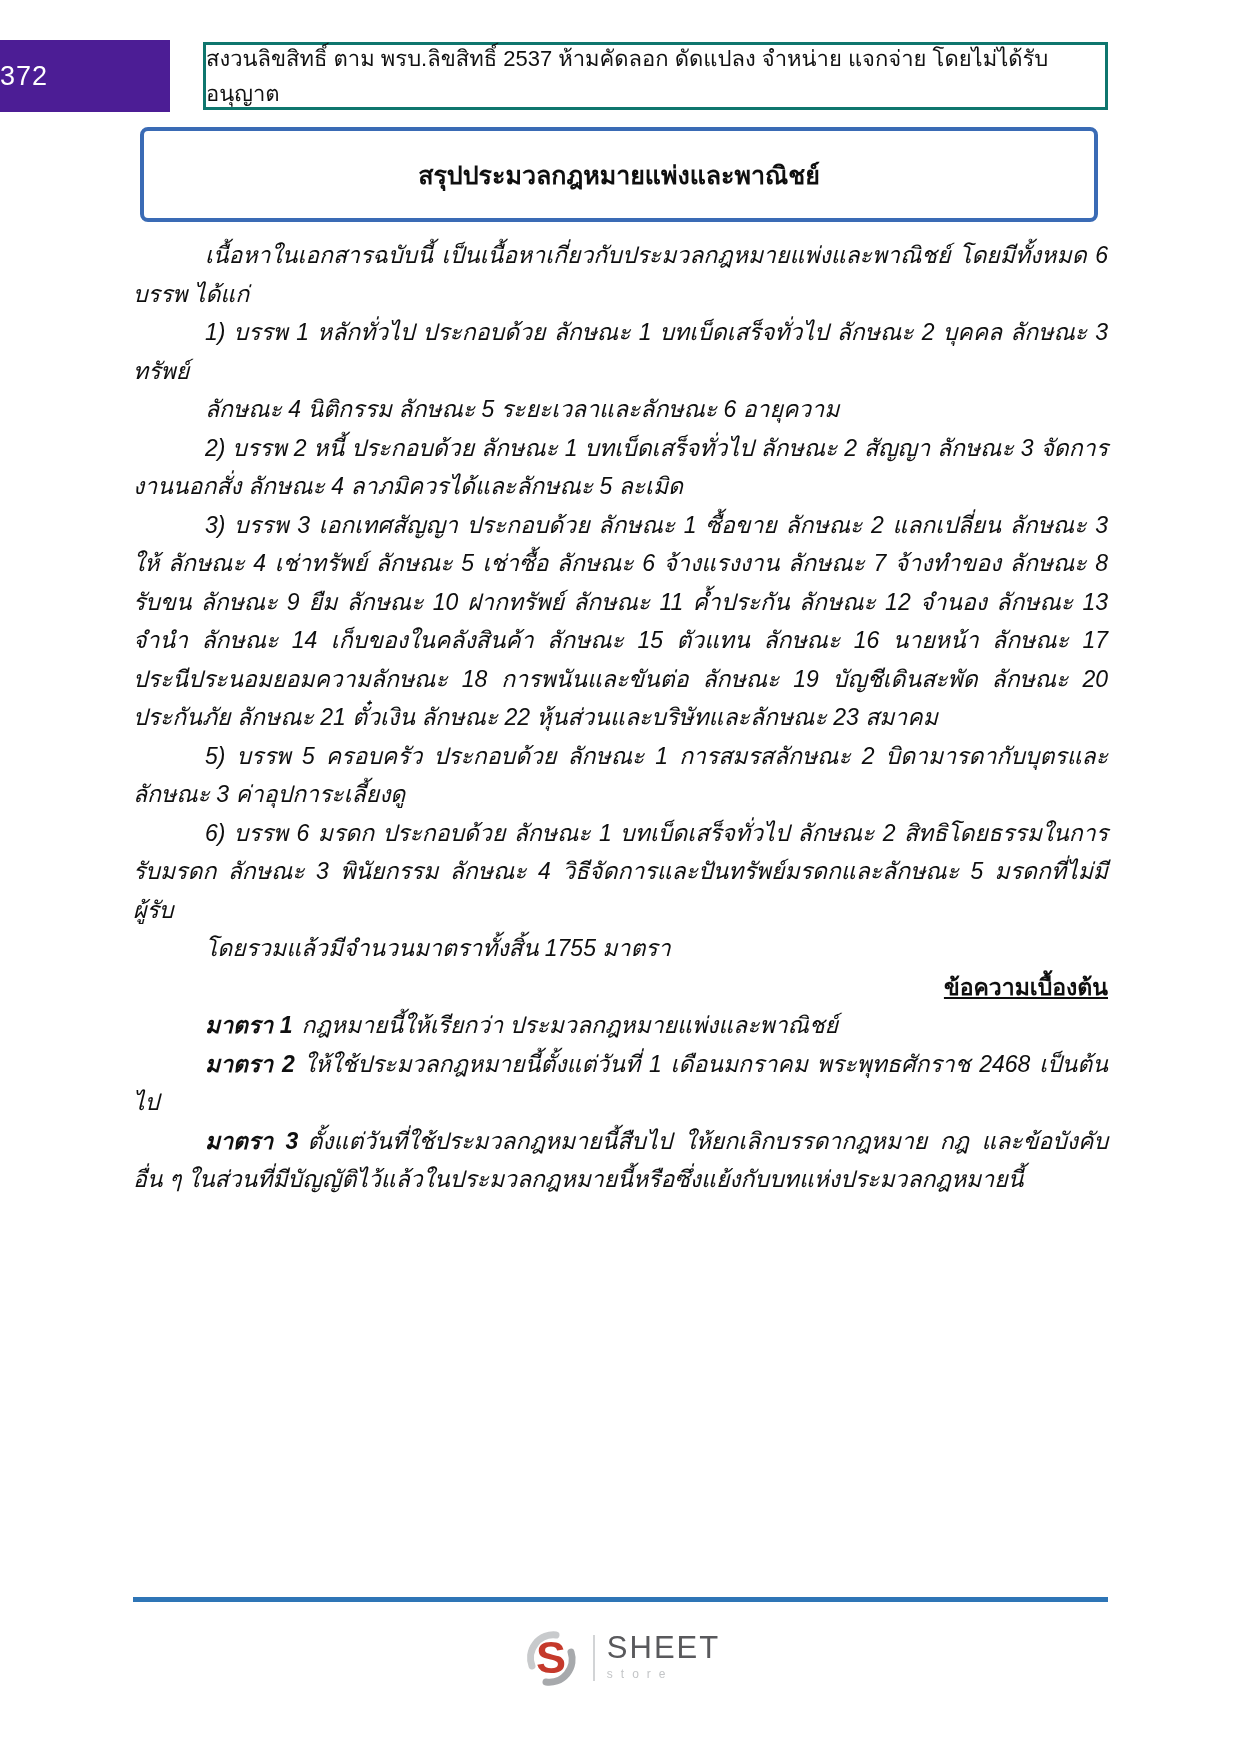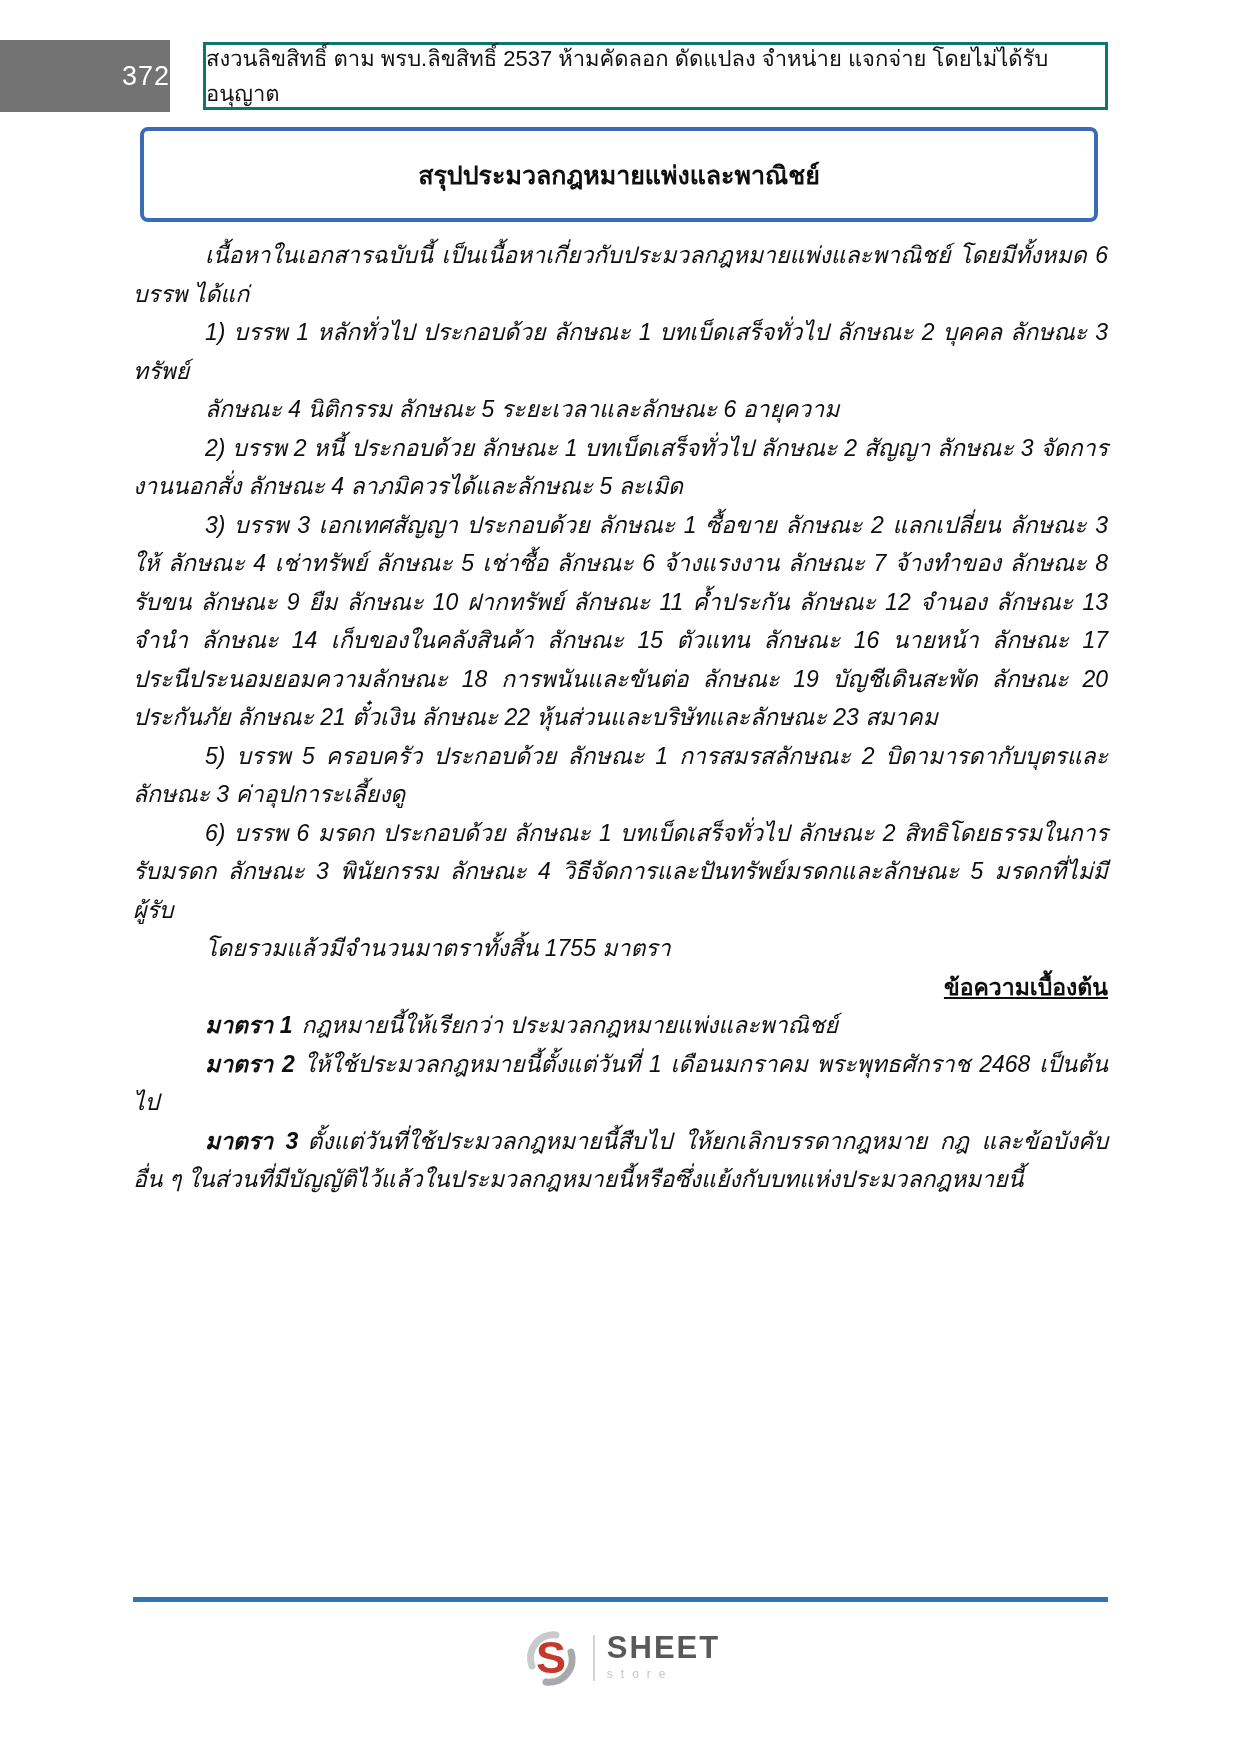--- a/index.html
+++ b/index.html
@@ -7,22 +7,22 @@
     position:relative;
     width:1241px;height:1755px;
     background:#ffffff;
     font-family:"Liberation Sans","DejaVu Sans",sans-serif;
     color:#111;
     overflow:hidden;
   }
   
   .pagenum-box{
     position:absolute;left:0;top:40px;width:170px;height:72px;
-    background:#737373;color:#fff;
-    display:flex;align-items:center;justify-content:flex-end;
+    background:#4c1d95;color:#fff;
+    display:flex;align-items:center;justify-content:flex-start;
     font-size:27px;letter-spacing:1px;
   }
   .copyright-box{
     position:absolute;left:203px;top:42px;width:899px;height:62px;
     border:3px solid #0f766e;background:#fff;
     display:flex;align-items:center;justify-content:center;
     font-size:22px;color:#111;
   }
   
   .title-box{
@@ -46,21 +46,21 @@
   .footer-divider{
     position:absolute;left:133px;top:1597px;width:975px;height:5px;
     background:#2e75b6;
   }
   .logo{
     position:absolute;left:0;top:1628px;width:1241px;
     display:flex;align-items:center;justify-content:center;gap:12px;
   }
   .logo-sep{width:2px;height:46px;background:#d2d4d6;}
   .logo-text{display:flex;flex-direction:column;align-items:flex-start;}
-  .logo-brand{font-size:31px;font-weight:bold;color:#59595c;letter-spacing:2px;line-height:30px;}
+  .logo-brand{font-size:31px;font-weight:normal;color:#59595c;letter-spacing:2px;line-height:30px;}
   .logo-sub{font-size:12px;color:#c3c5c7;letter-spacing:8px;line-height:18px;margin-top:2px;}
 </style>
 </head>
 <body>
 
 <div class="page">
 
   <div class="pagenum-box">
     <span>372</span>
   </div>

